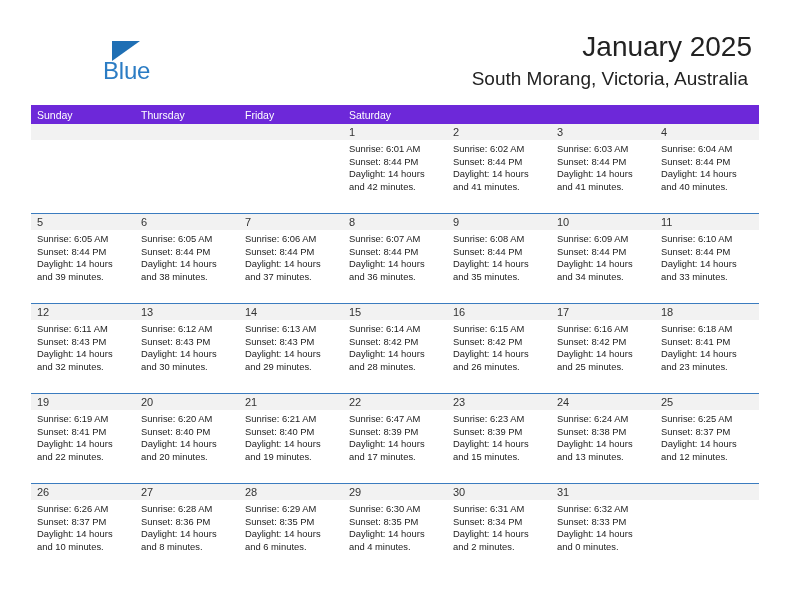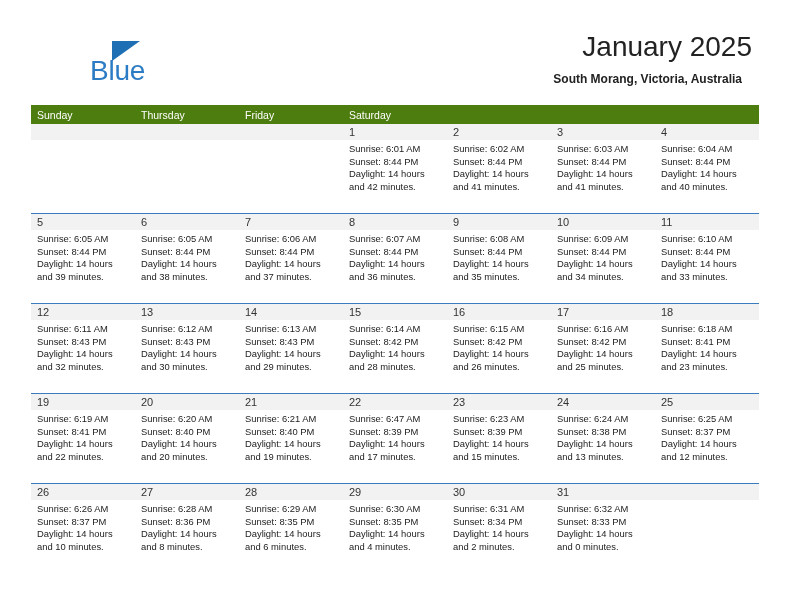--- a/index.html
+++ b/index.html
@@ -51,63 +51,62 @@
     position: absolute;
     left: 78px;
     top: 5px;
     width: 0;
     height: 0;
     border-left: 28px solid #1f6fb4;
     border-bottom: 20px solid transparent;
   }
   .logo-blue {
     position: absolute;
-    left: 56px;
+    left: 69px;
     top: 22px;
-    font-size: 28px;
+    font-size: 24px;
     line-height: 26px;
     color: #2b7cc4;
     letter-spacing: -0.2px;
     white-space: nowrap;
   }
   .title-block {
     position: absolute;
     right: 36px;
     top: 26px;
     text-align: right;
   }
   .title {
     font-size: 28px;
     line-height: 34px;
     color: #222222;
     font-weight: normal;
     margin: 4px;
     white-space: nowrap;
   }
   .subtitle {
-    font-size: 12px;
+    font-size: 19px;
     line-height: 20px;
     color: #222222;
-    margin: 5px 14px 0 0;
-    white-space: nowrap;
-    font-weight: bold;
+    margin: 5px 8px 0 0;
+    white-space: nowrap;
   }
 
   
   .calendar {
     position: absolute;
     left: 31px;
     top: 105px;
     width: 728px;
   }
   .weekhead {
     display: flex;
     width: 728px;
     height: 19px;
-    background: #4d7c0f;
+    background: #6d28d9;
   }
   .weekhead .wh-cell {
     width: 104px;
     box-sizing: border-box;
     padding: 2px 0 0 6px;
     font-size: 10.5px;
     line-height: 16px;
     color: #ffffff;
     white-space: nowrap;
   }

